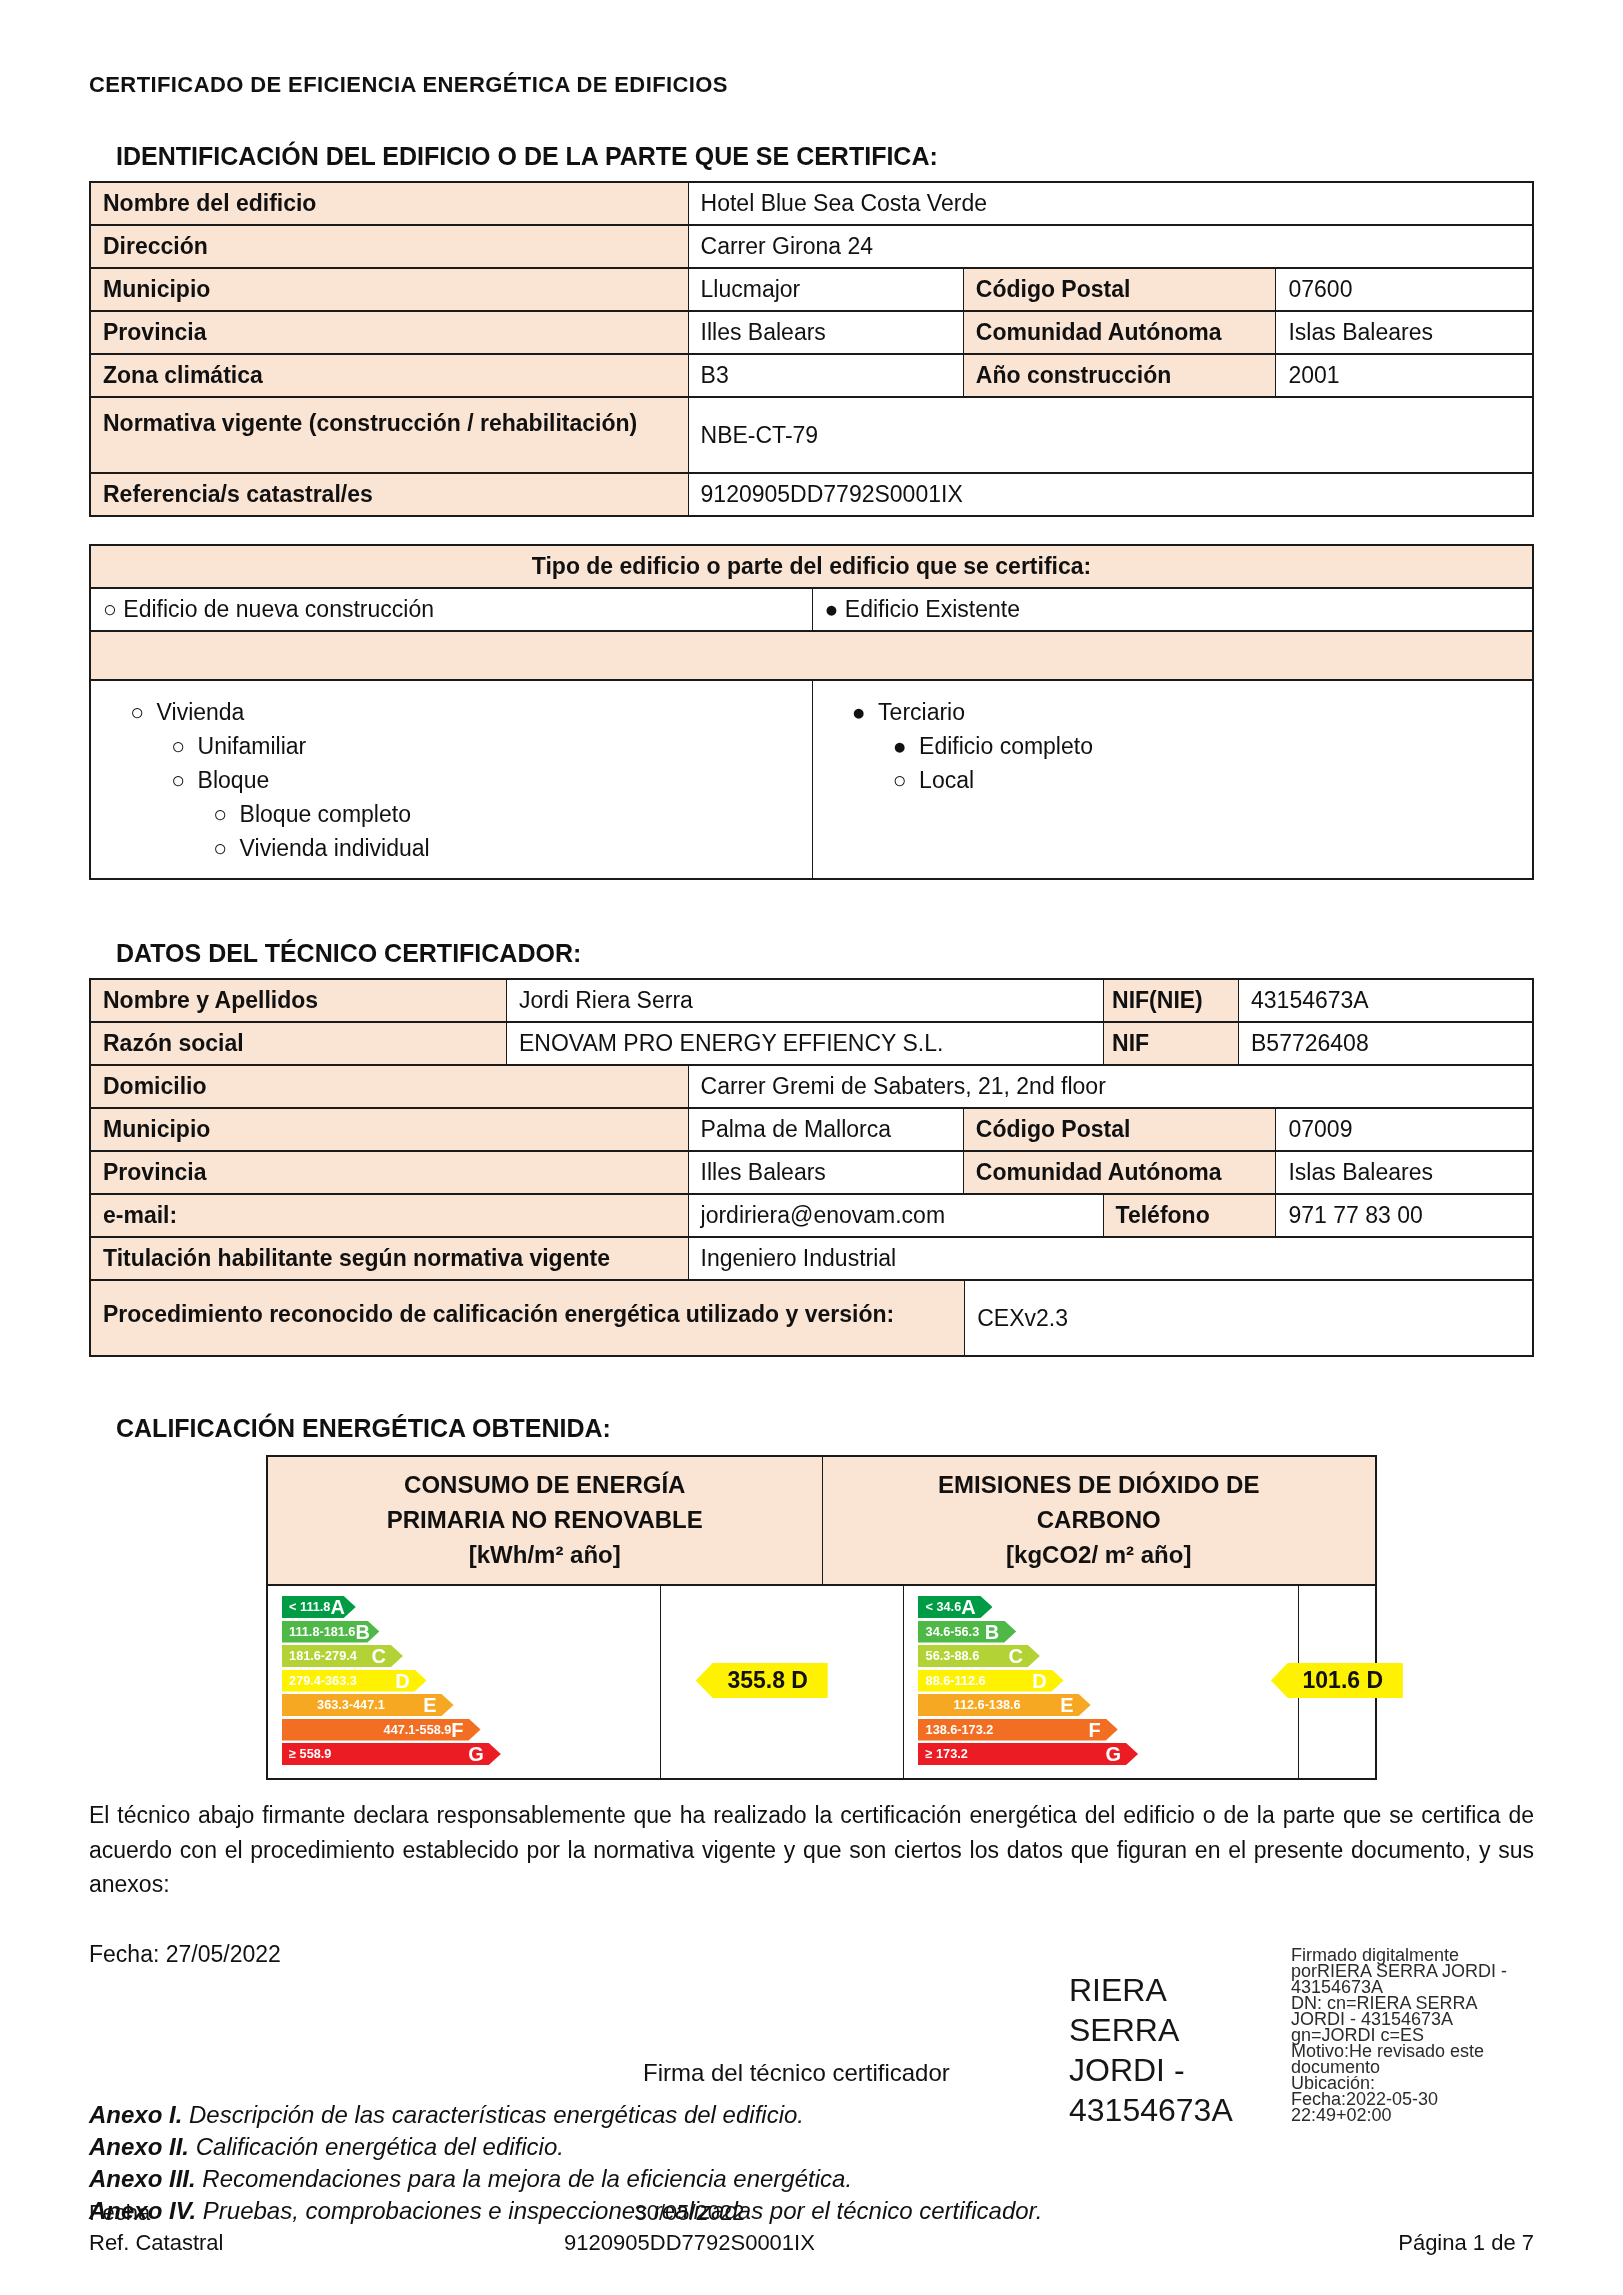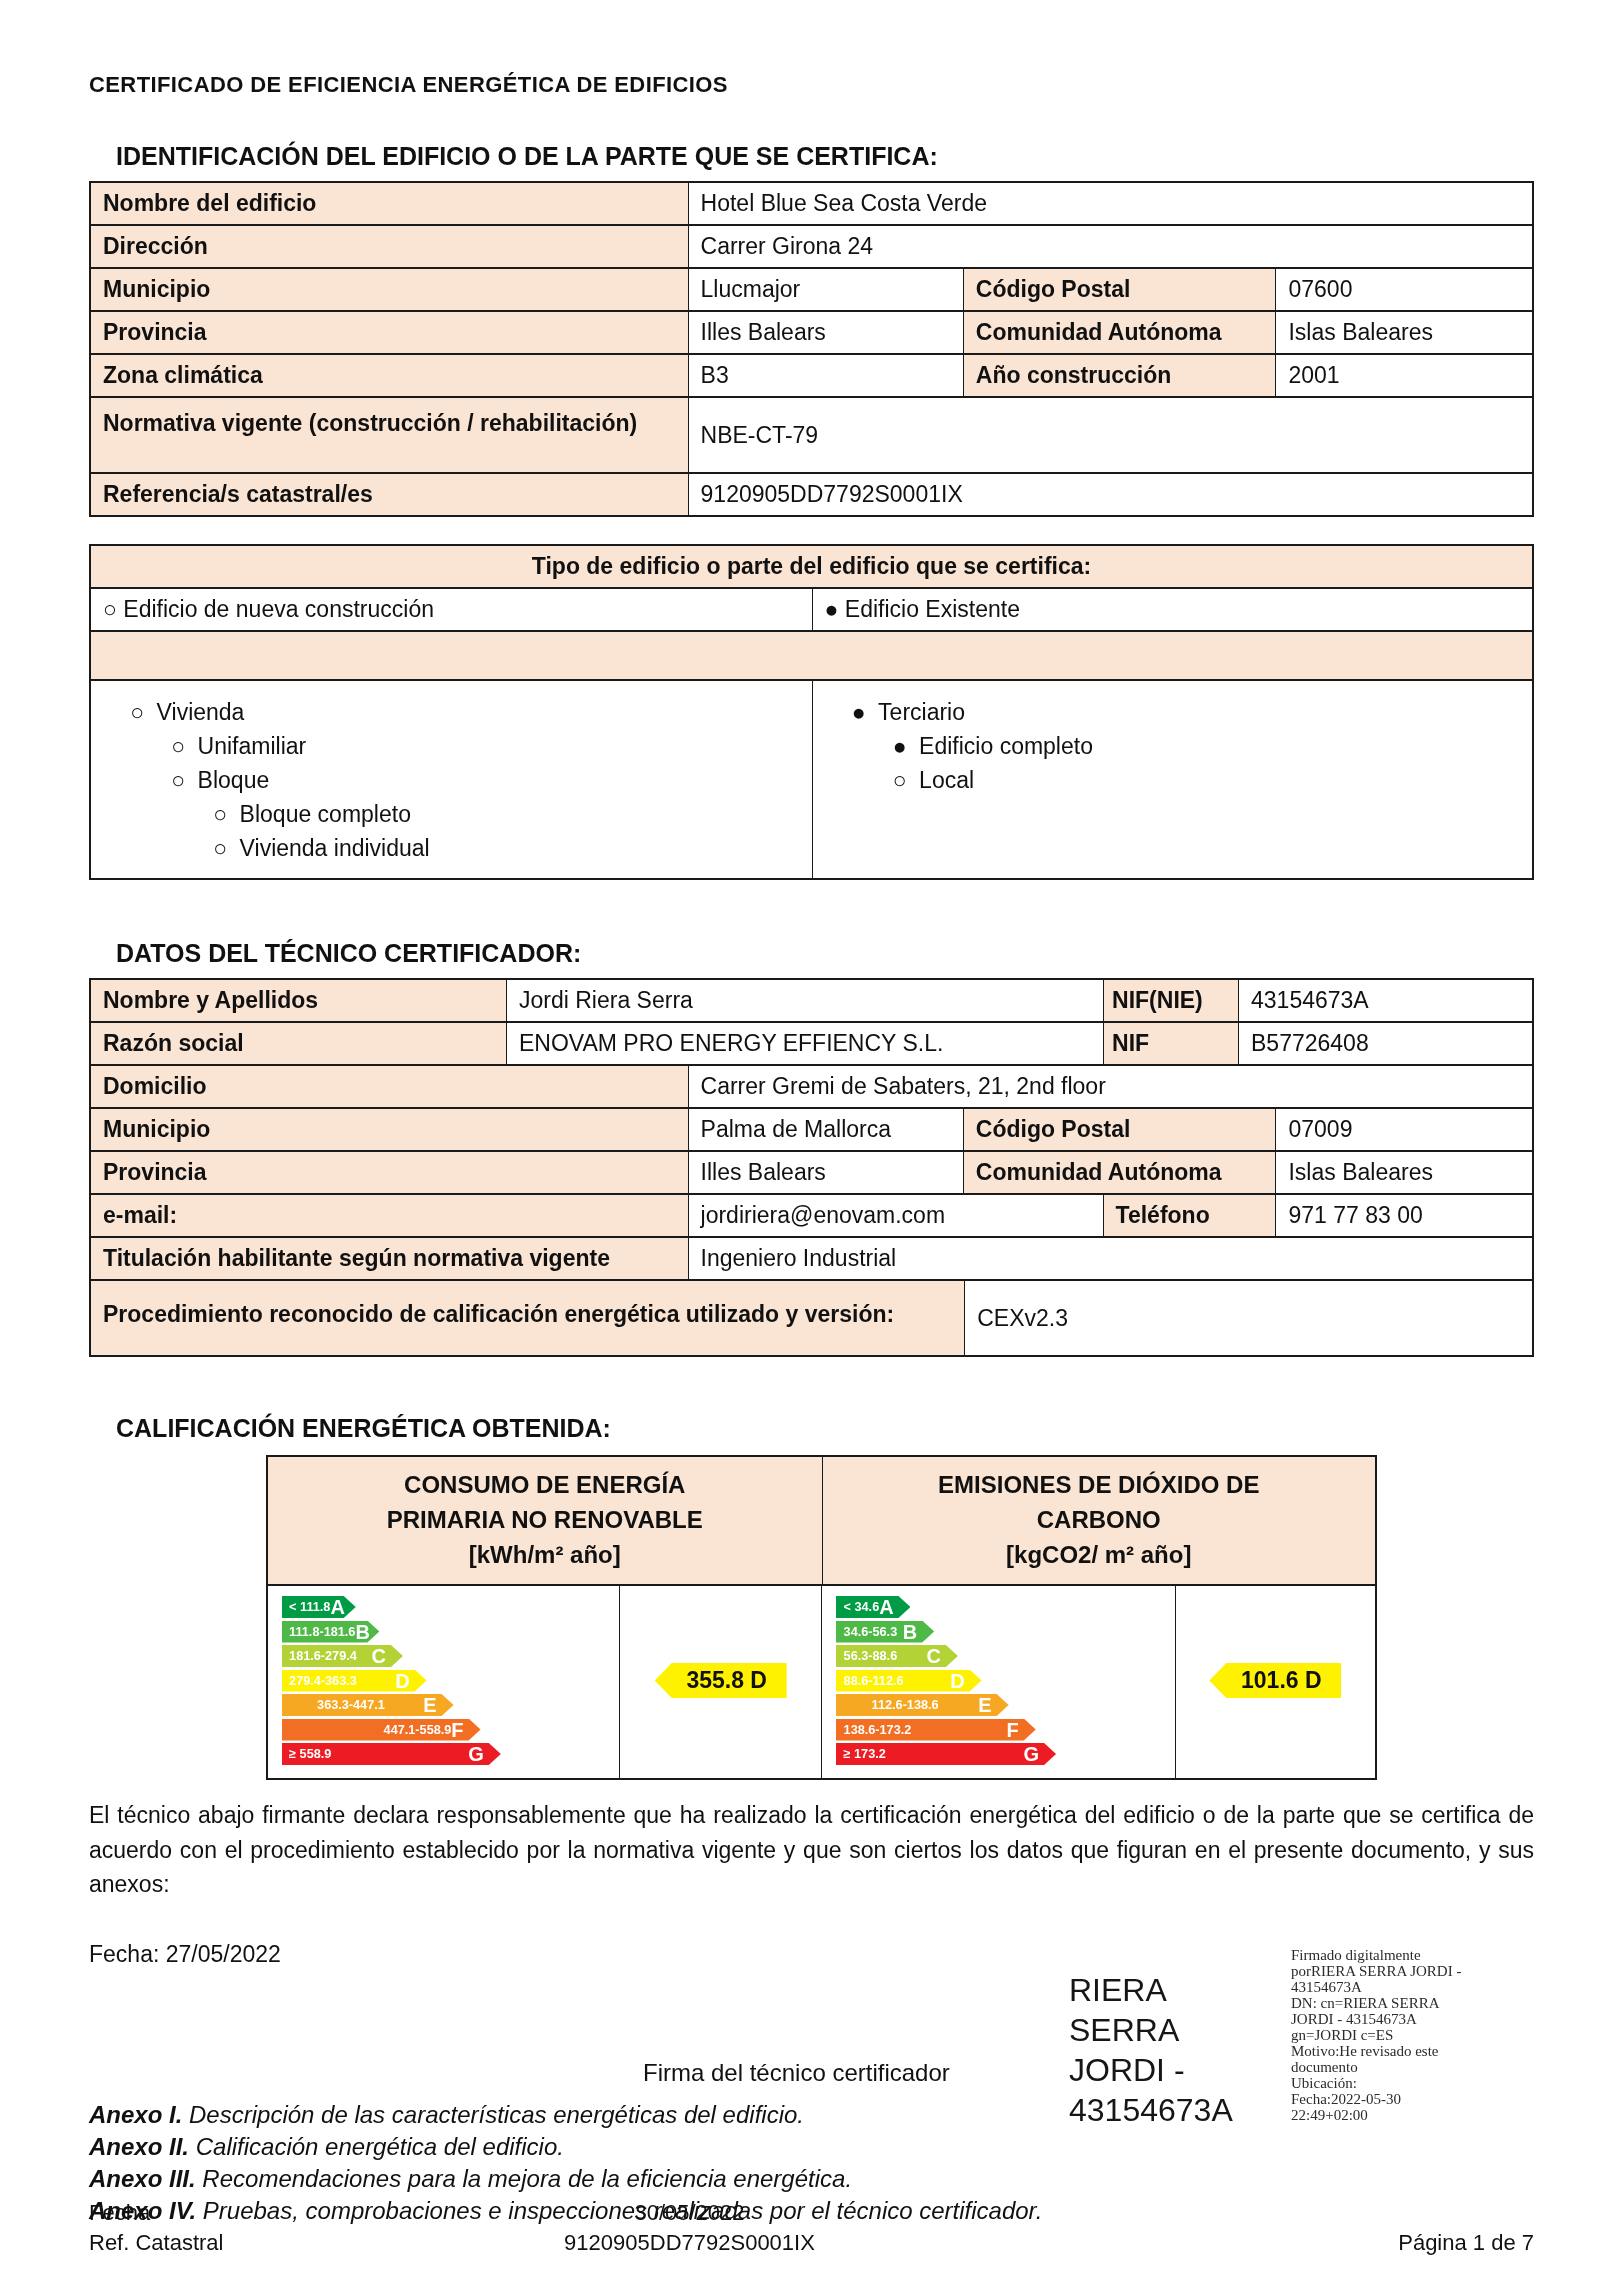--- a/index.html
+++ b/index.html
@@ -62,21 +62,21 @@
 
   
   .rtable { border:2.5px solid #1a1a1a; margin-left:177px; width:1111px; font-size:24px; }
   .r-head { display:flex; }
   .r-head-cell {
     width:50%; background:var(--peach,#fae4d3); font-weight:bold; text-align:center;
     padding:10px 6.8px; min-height:127px; display:flex; align-items:center; justify-content:center;
     white-space:pre-line; line-height:1.45; border-left:1.7px solid #1a1a1a;
   }
   .r-head-cell:first-child { border-left:none; }
-  .r-body { display:flex; border-top:2.5px solid #1a1a1a; }
+  .r-body { display:flex; border-top:2.5px solid #1a1a1a;gap:41px; }
   .r-cell { border-left:1.7px solid #1a1a1a; min-height:169px; position:relative; }
   .r-cell:first-child { border-left:none; }
   .rc-bars { width:31.7%; padding:10px 0 10px 13.5px; }
   .rc-val  { width:18.3%; }
   .rc-bars2{ width:31.9%; }
   .rc-val2 { flex:1; }
 
   .band {
     height:22px; margin-bottom:2.5px; color:#fff; display:flex;
     align-items:center; justify-content:space-between;
@@ -102,22 +102,22 @@
 
   .sig-cluster { position:relative; height:254px; margin-top:6.8px; }
   .annexes { position:absolute; left:0; top:125px; font-size:24px; font-style:italic; line-height:32px; }
   .annex-label { font-weight:bold; }
   .firma-label { position:absolute; left:554px; top:85px; font-size:24px; }
   .sig-big {
     position:absolute; left:980px; top:-4.2px; font-size:32px; line-height:40px;
     white-space:pre-line; color:#161616;
   }
   .sig-small {
-    position:absolute; left:1202px; top:-27px; font-size:15px; line-height:16px;
-    white-space:pre-line; color:#2b2b2b;font-family:Liberation Serif, serif;
+    position:absolute; left:1202px; top:-27px; font-size:18px; line-height:16px;
+    white-space:pre-line; color:#2b2b2b;
   }
 
   .page-footer {
     position:absolute; left:89px; width:1445px; bottom:37px; font-size:22px;
   }
   .footer-row { display:flex; line-height:30px; }
   .f-left { width:254px; }
   .f-mid { width:693px; text-align:center; }
   .f-right { flex:1; text-align:right; }
 </style>

